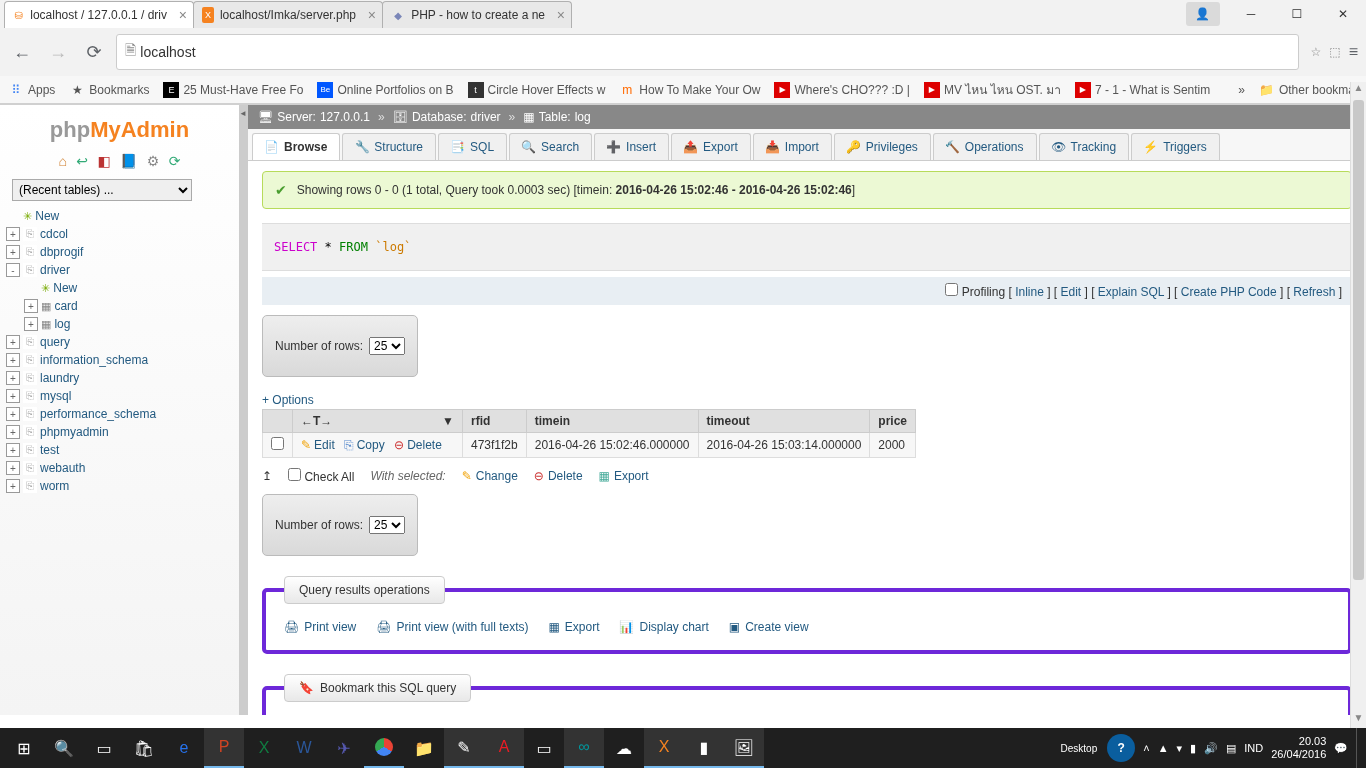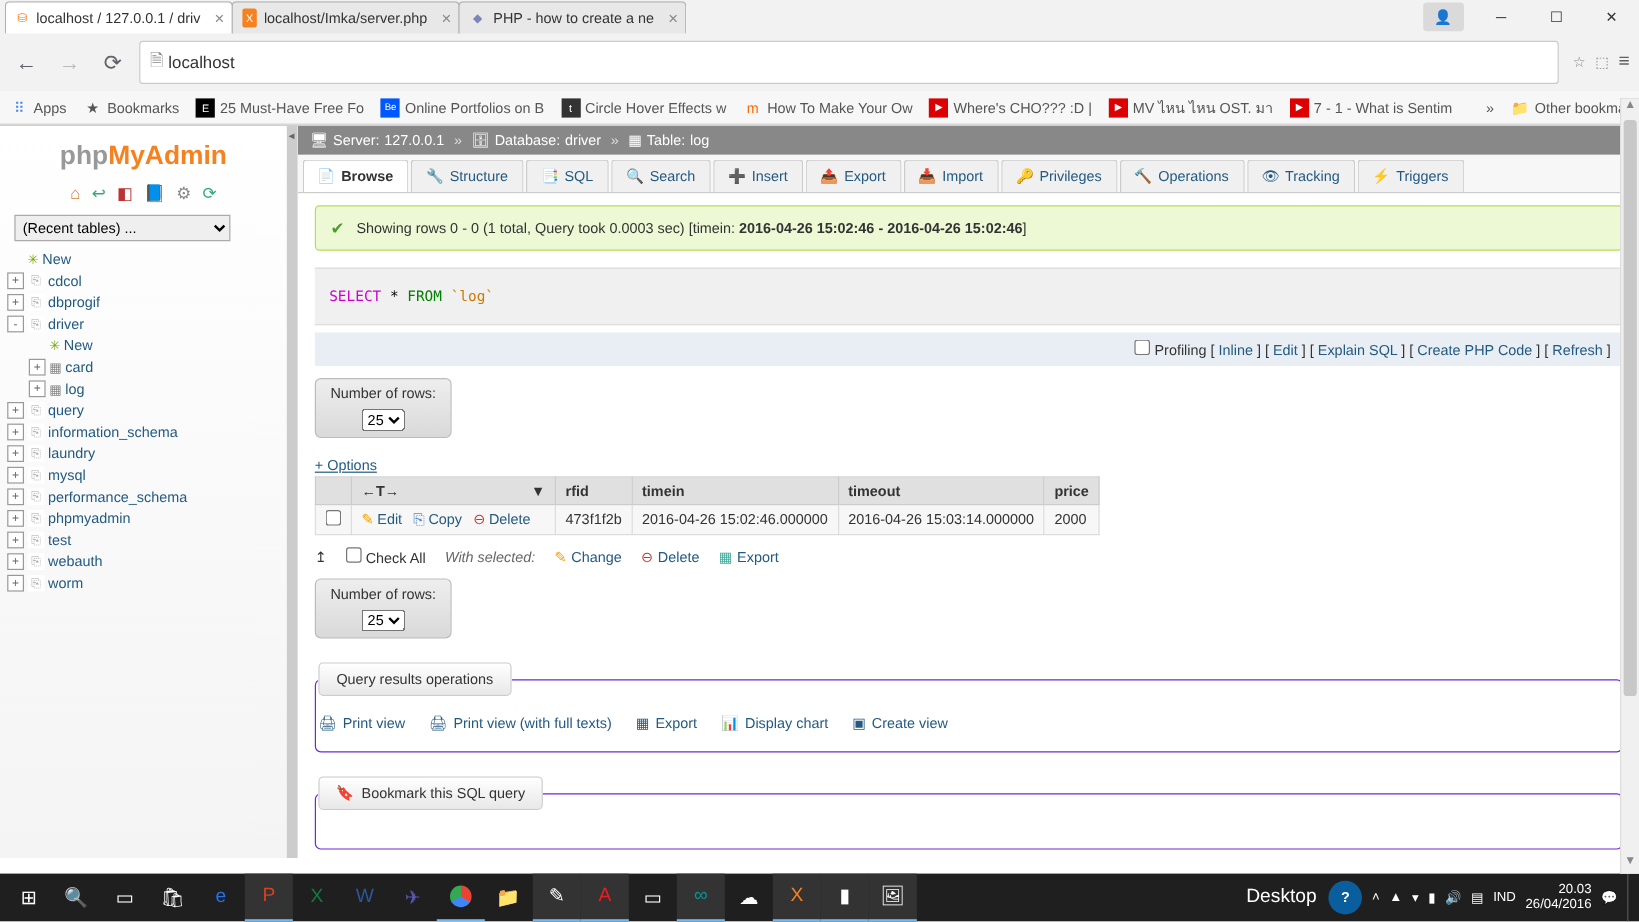--- a/index.html
+++ b/index.html
@@ -65,54 +65,54 @@
 .sql-box { background: #f0f0f0; border-top: 1px solid #ddd; border-bottom: 1px solid #ddd; padding: 16px 12px; margin-bottom: 6px; font-family: monospace; font-size: 12px; }
 .sql-select { color: #cc00cc; }
 .sql-from { color: #008000; }
 .sql-id { color: #cc7a00; }
 
 .action-links { background: #e8eef3; padding: 6px 10px; text-align: right; font-size: 12px; color: #333; margin-bottom: 10px; }
 .action-links a { color: #235a81; text-decoration: none; }
 .action-links .bracket { color: #333; }
 
 .toolbar-row { display: flex; align-items: center; gap: 10px; margin: 8px 0; }
-.inset-box { background: linear-gradient(#eee,#d9d9d9); border: 1px solid #bbb; border-radius: 5px; padding: 5px 12px; color: #333; display: flex; align-items: center; gap: 6px; flex-direction: column; }
+.inset-box { background: linear-gradient(#eee,#d9d9d9); border: 1px solid #bbb; border-radius: 5px; padding: 21px 12px; color: #333; display: flex; align-items: center; gap: 6px; }
 .inset-box select { font-size: 12px; }
 
-.options-link { color: #235a81; cursor: pointer; margin-top: 8px; display: inline-block; text-decoration: underline; }
+.options-link { color: #235a81; cursor: pointer; margin-top: 8px; display: inline-block; }
 
 table.data { border-collapse: collapse; margin-top: 2px; width: auto; }
 table.data th { background: #e0e0e0; border: 1px solid #ccc; padding: 4px 8px; text-align: left; font-weight: bold; color: #333; }
 table.data td { background: #f7f7f7; border: 1px solid #ddd; padding: 4px 8px; color: #333; }
 table.data th.sort { cursor: pointer; }
 .row-action { color: #235a81; margin-right: 6px; cursor: pointer; display: inline-flex; align-items: center; gap: 3px; }
 .row-action .ic { font-size: 12px; }
 .ic-edit { color: #f0a000; }
 .ic-copy { color: #5588cc; }
 .ic-delete { color: #cc3333; }
 
 .selected-row { display: flex; align-items: center; gap: 16px; margin: 10px 0; color: #333; }
 .selected-row .italic { font-style: italic; color: #666; }
 .selected-row .act { color: #235a81; cursor: pointer; display: flex; align-items: center; gap: 4px; }
 
-fieldset { border: 1px solid #6d28d9; border-radius: 5px; padding: 16px 2px; margin: 20px 0; }
+fieldset { border: 4px solid #6d28d9; border-radius: 5px; padding: 16px 18px; margin: 20px 0; }
 fieldset legend { background: linear-gradient(#fff,#e8e8e8); border: 1px solid #ccc; border-radius: 4px; padding: 6px 14px; font-size: 12px; color: #333; display: flex; align-items: center; gap: 6px; }
 .ops-links { display: flex; gap: 20px; flex-wrap: wrap; }
 .ops-links a { color: #235a81; text-decoration: none; display: flex; align-items: center; gap: 5px; }
 
 .bookmark-body { display: flex; align-items: center; gap: 10px; }
 .bookmark-body input[type=text] { border: 1px solid #aaa; padding: 4px; width: 160px; }
 
 
 .taskbar { position: absolute; bottom: 0; left: 0; right: 0; height: 40px; background: #1f1f1f; display: flex; align-items: center; padding: 0 4px; }
 .taskbar .tb-item { width: 40px; height: 40px; display: flex; align-items: center; justify-content: center; color: #fff; font-size: 16px; cursor: pointer; }
 .taskbar .tb-item.active { border-bottom: 2px solid #76b9ed; }
 .tb-spacer { flex: 1; }
 .tb-tray { display: flex; align-items: center; gap: 8px; color: #fff; font-size: 11px; padding-right: 8px; }
-.tb-desktop { color: #fff; font-size: 16px; margin-right: 10px; cursor: pointer; }
+.tb-desktop { color: #fff; font-size: 10px; margin-right: 10px; cursor: pointer; }
 .tb-help { width: 28px; height: 28px; border-radius: 50%; background: #0a5e9e; color: #fff; display: flex; align-items: center; justify-content: center; font-weight: bold; margin-right: 8px;}
 .tb-clock { text-align: right; line-height: 1.2; }
 .tb-showdesktop { width: 6px; height: 40px; border-left: 1px solid #555; }
 
 .scrollbar-v { position: absolute; right: 0; top: 82px; bottom: 40px; width: 16px; background: #f0f0f0; border-left: 1px solid #ddd; }
 .scrollbar-thumb { position: absolute; left: 2px; right: 2px; top: 18px; height: 480px; background: #c8c8c8; border-radius: 3px; }
 .sb-arrow { position: absolute; left: 0; right: 0; height: 16px; text-align: center; font-size: 10px; color: #888; }
 .sb-arrow.up { top: 0; }
 .sb-arrow.down { bottom: 0; }
 </style>

